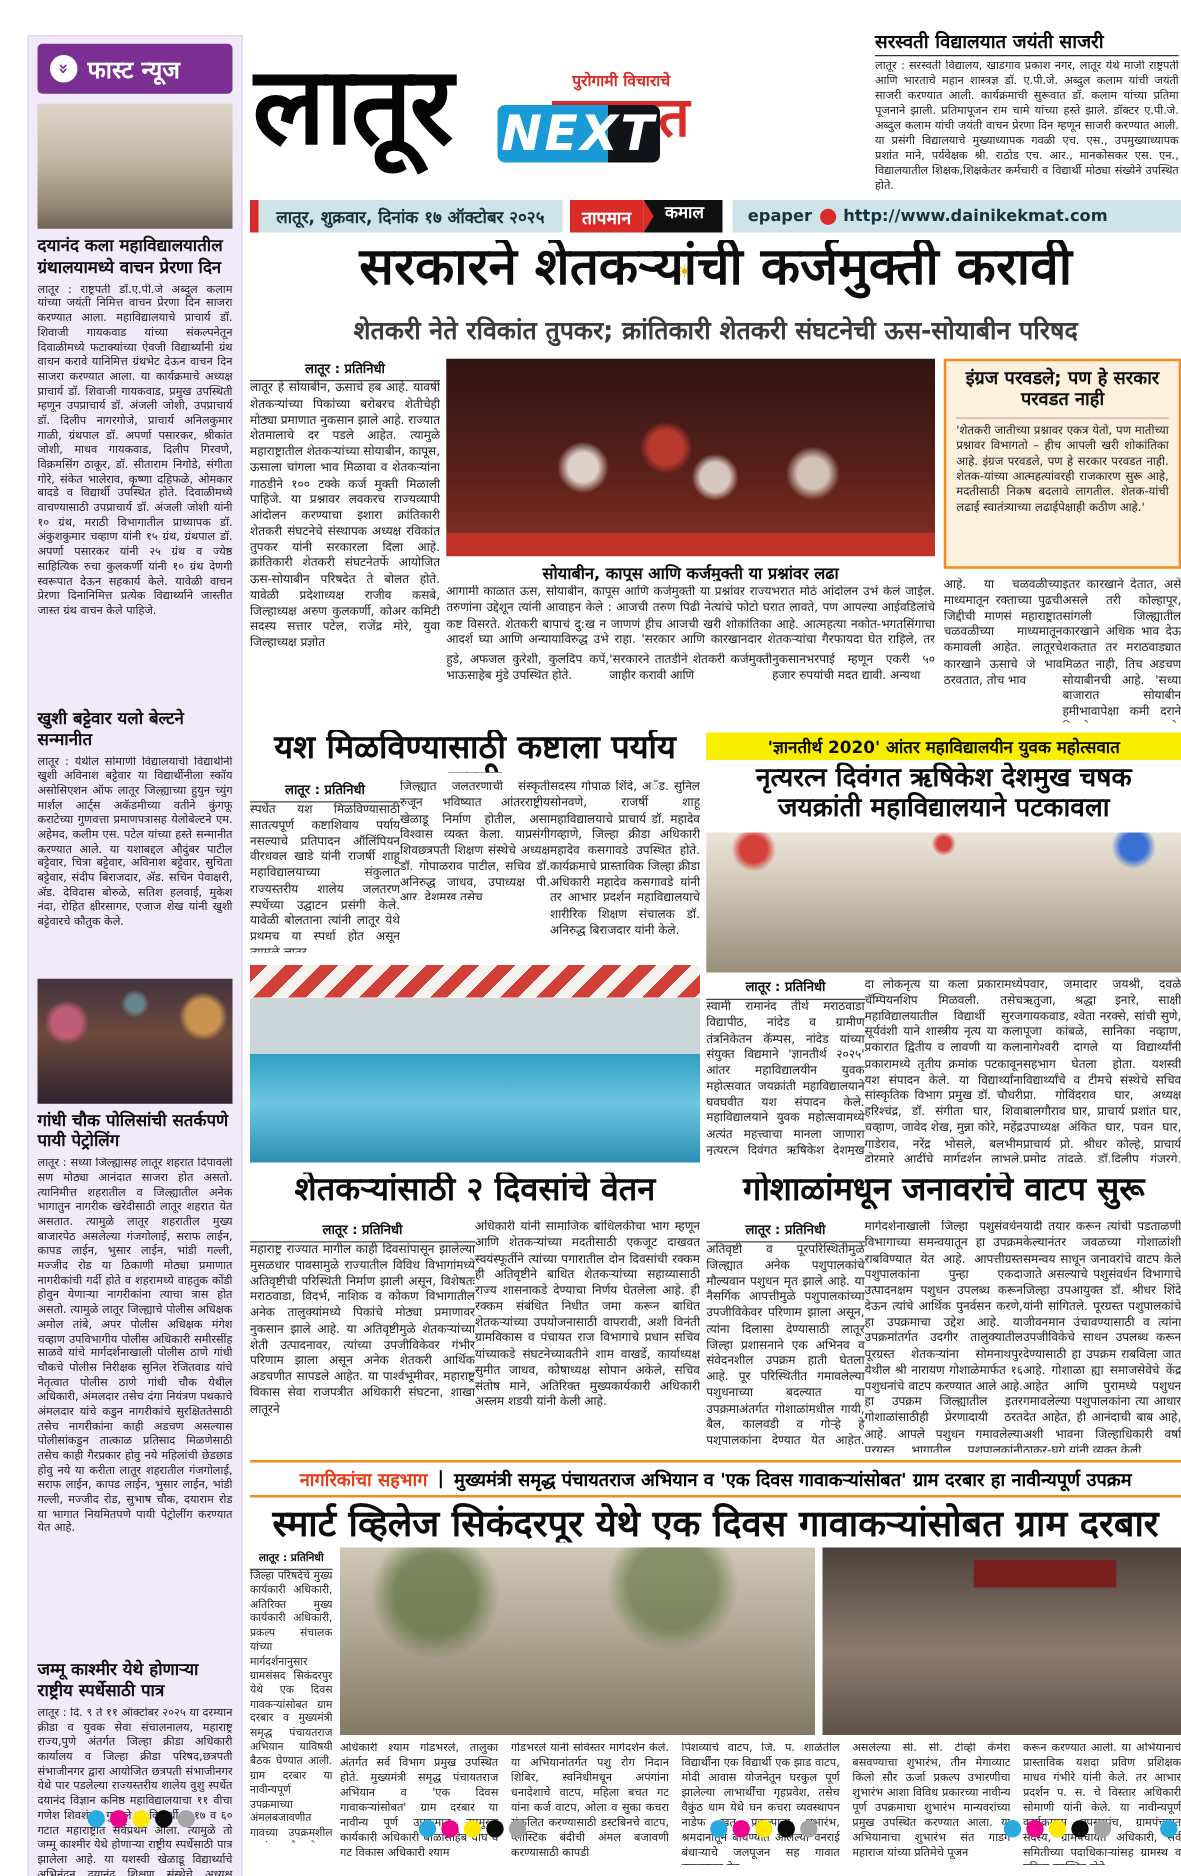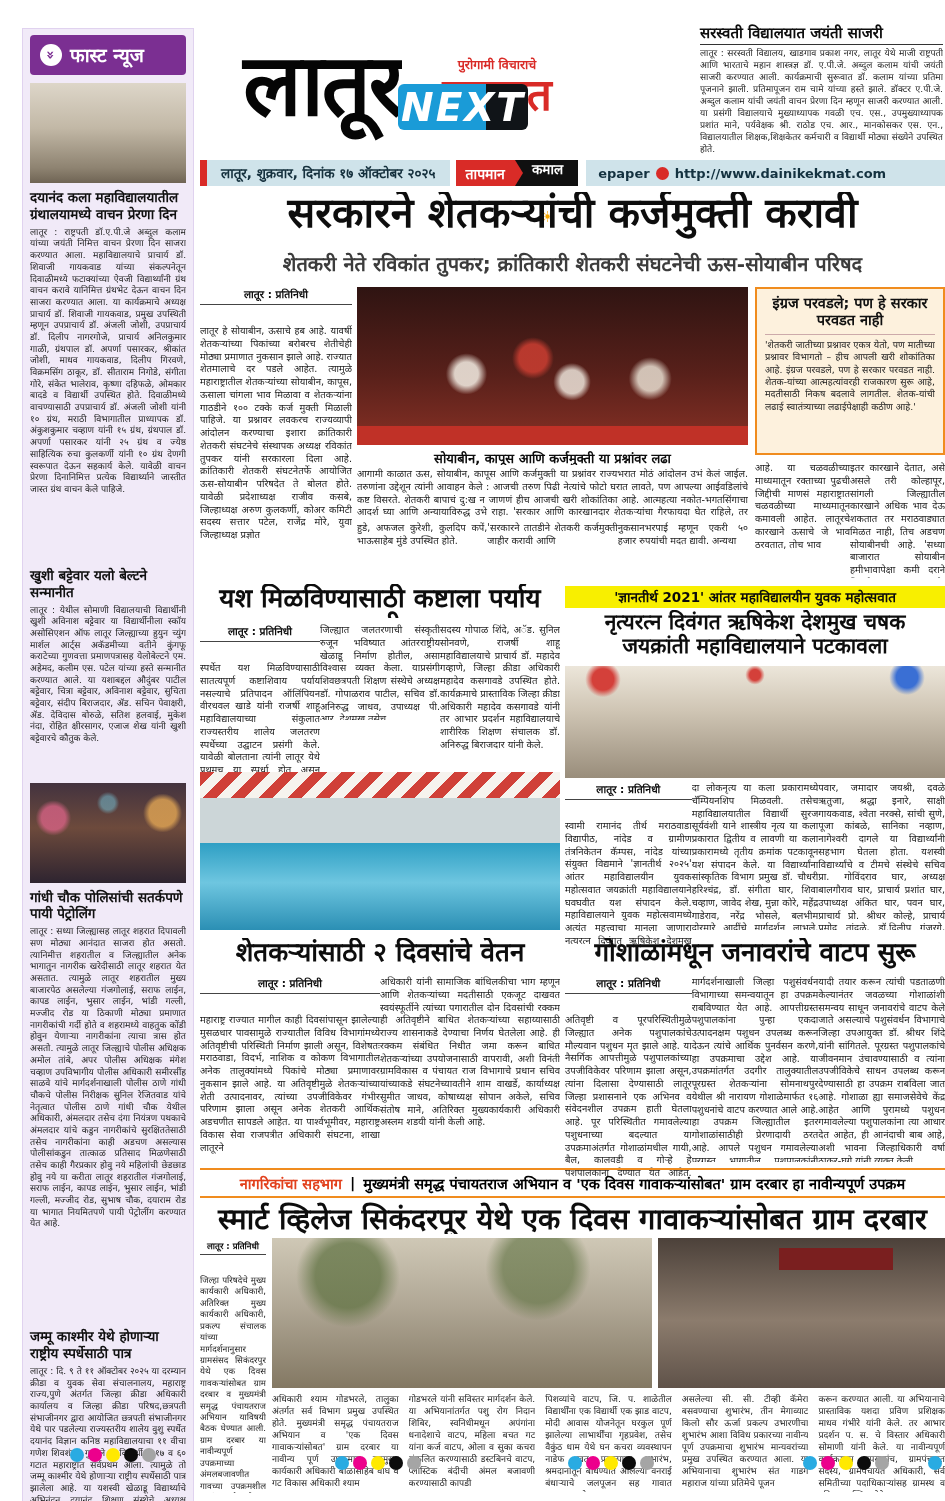--- a/index.html
+++ b/index.html
@@ -1,21 +1,21 @@
 <!DOCTYPE html>
 <html><head>
 <meta charset="utf-8">
 <style>
   html,body{margin:0;padding:0;background:#e8e8e8;}
   .page{position:relative;width:945px;height:1501px;margin:0 auto;background:#ffffff;
         font-family:"DejaVu Sans","Liberation Sans",sans-serif;overflow:hidden;}
   .abs{position:absolute;}
   .bt{font-size:9.6px;line-height:1.33;text-align:justify;color:#1d1d1d;overflow:hidden;}
   .byline{font-weight:bold;font-size:10.5px;text-align:center;color:#111;
-          border-bottom:1px solid #444;padding-bottom:3px;margin-bottom:20px;}
+          border-bottom:1px solid #444;padding-bottom:3px;margin-bottom:0;}
   .hl{font-weight:800;color:#0d0d0d;}
   
   .sidebar{left:22px;top:28px;width:172px;background:#f1eaf8;border:1px solid #e0d2ef;
            padding:6px 7px 10px 7px;box-sizing:border-box;}
   .fn-head{background:#7b2f92;border-radius:4px;color:#fff;display:flex;align-items:center;
            gap:8px;padding:7px 10px;font-size:19px;font-weight:800;}
   .fn-circle{width:22px;height:22px;border-radius:50%;background:#fff;color:#7b2f92;
              display:flex;align-items:center;justify-content:center;font-weight:800;}
   .fn-circle span{display:block;transform:rotate(90deg);font-size:14px;line-height:1;}
   .sb-photo{width:100%;height:100px;margin:8px 0 6px 0;}
@@ -45,21 +45,21 @@
       radial-gradient(circle at 50% 8%,#d4403a 0 2.5%,transparent 4.5%),
       linear-gradient(180deg,#ece6da 0%,#cfc5b4 40%,#998d7b 100%);}
   .ph-villout{background:
       radial-gradient(circle at 20% 25%,rgba(90,110,60,.7) 0 10%,transparent 16%),
       radial-gradient(circle at 70% 20%,rgba(90,110,60,.6) 0 12%,transparent 18%),
       linear-gradient(180deg,#cfc8b6 0%,#b0a795 45%,#837863 100%);}
   .ph-villin{background:
       linear-gradient(180deg,#4c413a 0%,#8c7c6d 55%,#5f5249 100%);}
   .ph-villin::before{content:"";position:absolute;left:42%;top:10px;width:40%;height:22px;background:#7a1f1f;}
   
-  .latur-title{font-size:86px;line-height:1;font-weight:800;color:#050505;letter-spacing:-2px;text-align:right;}
+  .latur-title{font-size:86px;line-height:1;font-weight:800;color:#050505;letter-spacing:-2px;}
   .ekmat-top{color:#d92b27;font-size:12.5px;font-weight:800;text-align:center;}
   .ekmat{color:#d92b27;font-size:44px;font-weight:800;text-align:center;line-height:1.02;}
   .next{width:130px;height:46px;border-radius:6px;display:flex;align-items:center;justify-content:center;
         background:linear-gradient(90deg,#1a9bd7 0 68%,#101418 68% 100%);
         color:#fff;font-size:39px;font-weight:800;font-style:italic;letter-spacing:2px;}
   .datebar{display:flex;align-items:stretch;height:26px;font-weight:bold;}
   .db-red{width:7px;background:#d92b27;}
   .db-date{background:#cfe3ea;color:#15303d;display:flex;align-items:center;padding:0 14px;font-size:13.5px;flex:0 0 auto;}
   .db-temp-label{background:#d92b27;color:#fff;display:flex;align-items:center;padding:0 10px;font-size:14px;position:relative;margin-left:6px;}
   .db-temp-label::after{content:"";position:absolute;right:-8px;top:0;border-top:13px solid transparent;
@@ -189,21 +189,21 @@
       <div class="byline">लातूर : प्रतिनिधी</div>
       <div class="bt" style="height:120px">स्पर्धेत यश मिळविण्यासाठी सातत्यपूर्ण कष्टाशिवाय पर्याय नसल्याचे प्रतिपादन ऑलिंपियन वीरधवल खाडे यांनी राजर्षी शाहू महाविद्यालयाच्या संकुलात राज्यस्तरीय शालेय जलतरण स्पर्धेच्या उद्घाटन प्रसंगी केले. यावेळी बोलताना त्यांनी लातूर येथे प्रथमच या स्पर्धा होत असून त्यामुळे लातूर</div>
     </div>
     <div>
       <div class="bt" style="height:96px">जिल्ह्यात जलतरणाची संस्कृती रुजून भविष्यात आंतरराष्ट्रीय खेळाडू निर्माण होतील, असा विश्वास व्यक्त केला. याप्रसंगी शिवछत्रपती शिक्षण संस्थेचे अध्यक्ष डॉ. गोपाळराव पाटील, सचिव डॉ. अनिरुद्ध जाधव, उपाध्यक्ष पी. आर. देशमुख तसेच</div>
     </div>
     <div class="bt">सदस्य गोपाळ शिंदे, अॅड. सुनिल सोनवणे, राजर्षी शाहू महाविद्यालयाचे प्राचार्य डॉ. महादेव गव्हाणे, जिल्हा क्रीडा अधिकारी महादेव कसगावडे उपस्थित होते. कार्यक्रमाचे प्रास्ताविक जिल्हा क्रीडा अधिकारी महादेव कसगावडे यांनी तर आभार प्रदर्शन महाविद्यालयाचे शारीरिक शिक्षण संचालक डॉ. अनिरुद्ध बिराजदार यांनी केले.</div>
   </div>
   <div class="abs ph ph-pool" style="left:200px;top:772px;width:360px;height:158px"></div>
 
-  <div class="abs ystrip" style="left:565px;top:586px;width:380px;height:22px;overflow:hidden">'ज्ञानतीर्थ 2021' आंतर महाविद्यालयीन युवक महोत्सवात</div>
+  <div class="abs ystrip" style="left:565px;top:586px;width:380px;height:22px;overflow:hidden">'ज्ञानतीर्थ 2020' आंतर महाविद्यालयीन युवक महोत्सवात</div>
   <div class="abs hl" style="left:565px;top:610px;width:380px;text-align:center;font-size:21px;line-height:1.15;height:52px;overflow:hidden">
     <div>नृत्यरत्न दिवंगत ऋषिकेश देशमुख चषक</div>
     <div>जयक्रांती महाविद्यालयाने पटकावला</div>
   </div>
   <div class="abs ph ph-dance" style="left:565px;top:666px;width:380px;height:112px"></div>
   <div class="abs cols" style="left:565px;top:782px;width:380px;height:148px">
     <div>
       <div class="byline">लातूर : प्रतिनिधी</div>
       <div class="bt" style="height:124px">स्वामी रामानंद तीर्थ मराठवाडा विद्यापीठ, नांदेड व ग्रामीण तंत्रनिकेतन कॅम्पस, नांदेड यांच्या संयुक्त विद्यमाने 'ज्ञानतीर्थ २०२५' आंतर महाविद्यालयीन युवक महोत्सवात जयक्रांती महाविद्यालयाने घवघवीत यश संपादन केले. महाविद्यालयाने युवक महोत्सवामध्ये अत्यंत महत्त्वाचा मानला जाणारा नृत्यरत्न दिवंगत ऋषिकेश देशमुख फिरता चषक पटकावून परत एक</div>
     </div>

